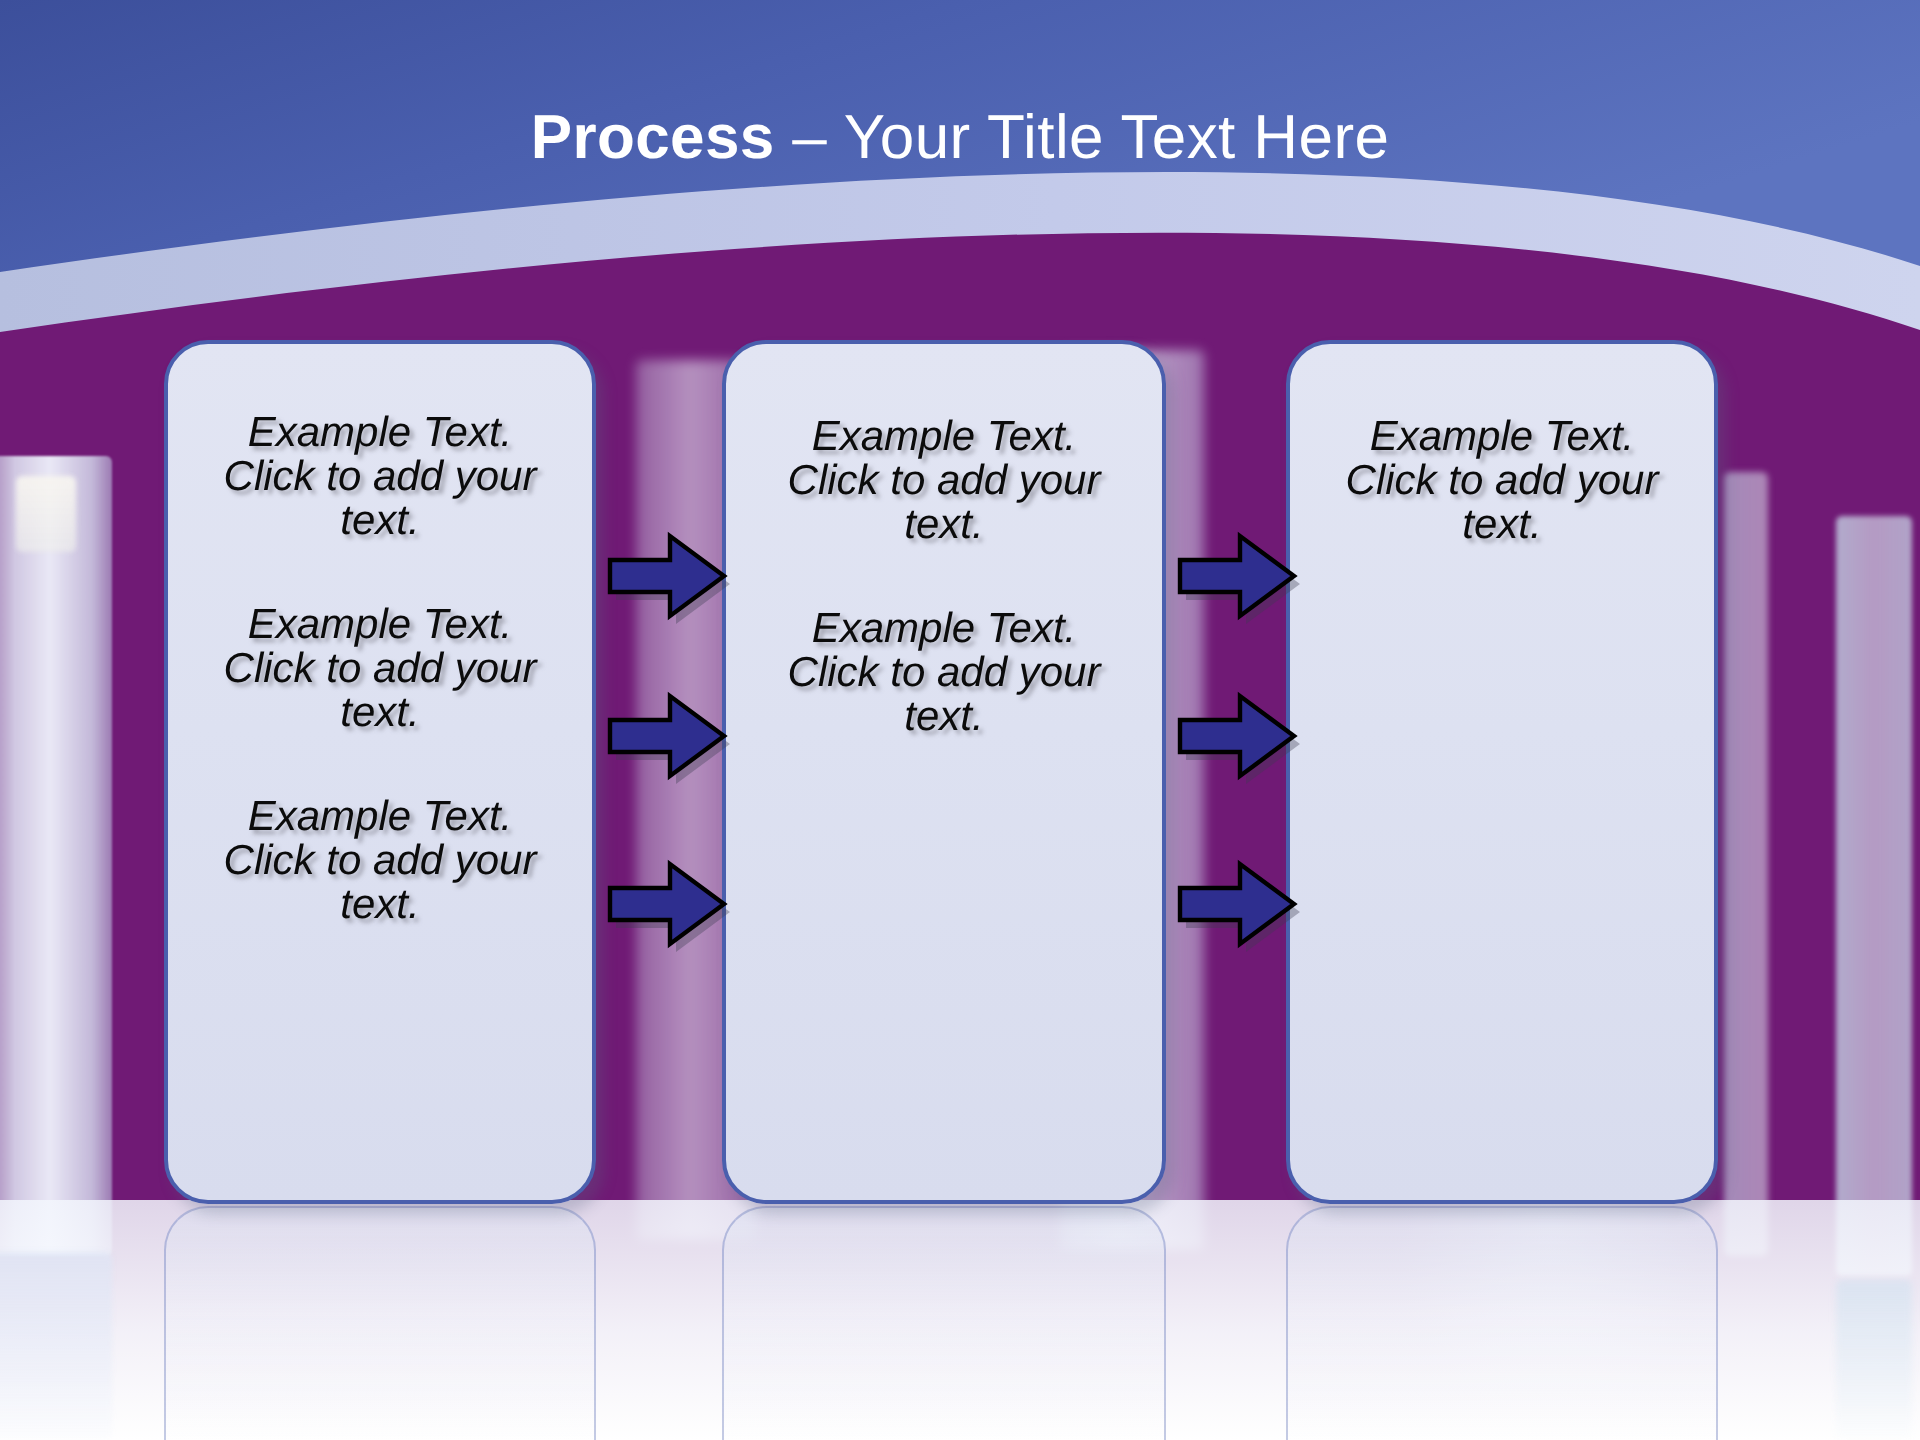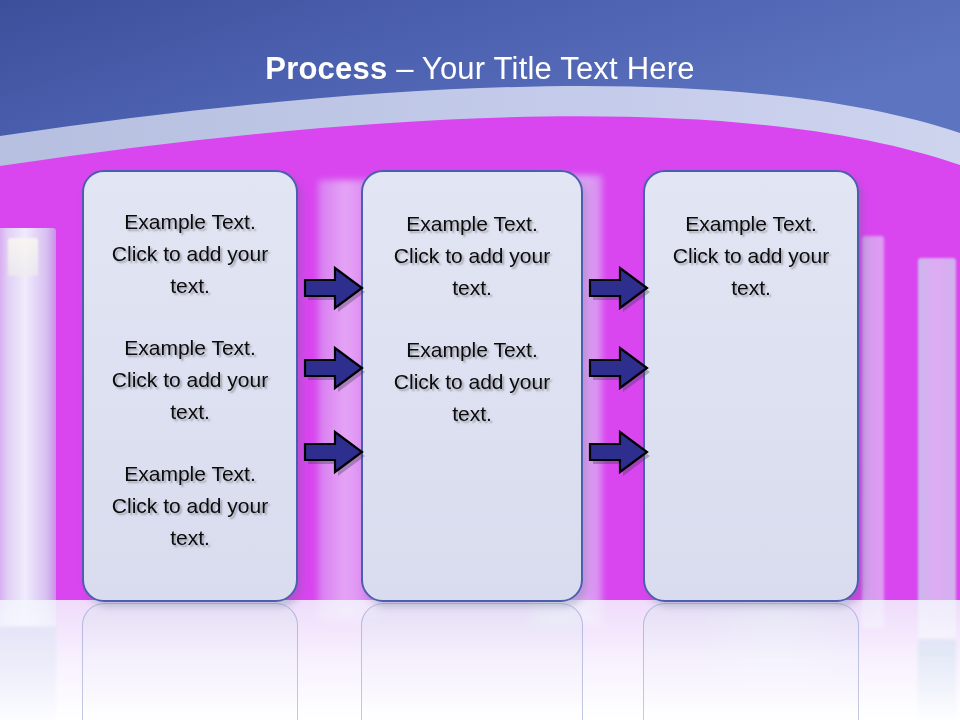--- a/index.html
+++ b/index.html
@@ -12,21 +12,21 @@
     overflow: hidden;
     font-family: "Liberation Sans", sans-serif;
     background: #ffffff;
   }
 
   #slide {
     position: relative;
     width: 960px;
     height: 720px;
     overflow: hidden;
-    background: #d946ef;
+    background: #701a75;
   }
 
   
   .bg-photo {
     position: absolute;
     inset: 0;
     overflow: hidden;
   }
   .spool {
     position: absolute;
@@ -173,24 +173,25 @@
     border-radius: 22px;
     background: linear-gradient(180deg, #e2e5f3 0%, #dde1f1 45%, #d8dcee 100%);
     box-shadow: 4px 5px 7px rgba(90,100,130,.28);
     z-index: 4;
   }
   .box-inner {
     padding: 34px 14px 0 14px;
     text-align: center;
   }
   .para {
+    font-style: italic;
     font-weight: 500;
     color: #0b0b0b;
     font-size: 21px;
-    line-height: 32px;
+    line-height: 22px;
     text-shadow: 2px 2px 2px rgba(110,110,120,.55);
     margin: 0 0 30px 0;
     padding: 0 4px;
   }
   .para:last-child { margin-bottom: 0; }
 
   #box1 { left: 82px;  top: 170px; width: 216px; height: 432px; }
   #box2 { left: 361px; top: 170px; width: 222px; height: 432px; }
   #box3 { left: 643px; top: 170px; width: 216px; height: 432px; }
 

